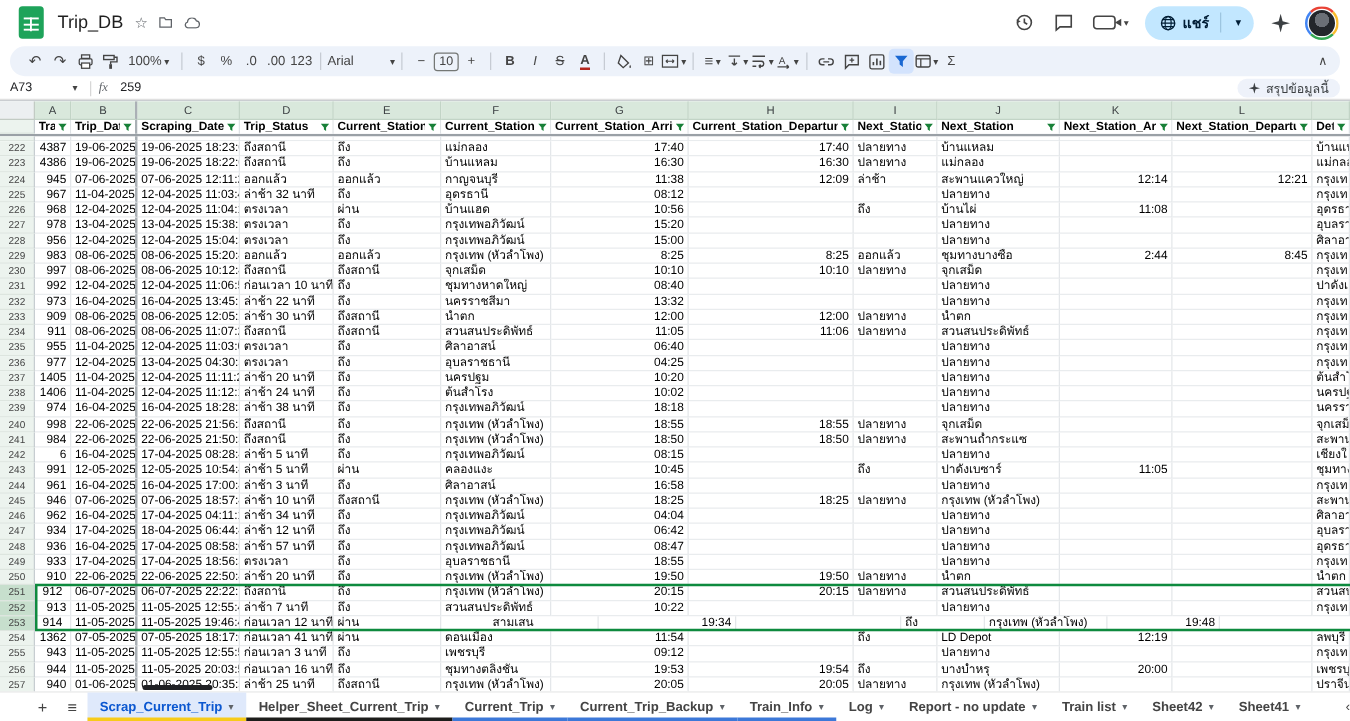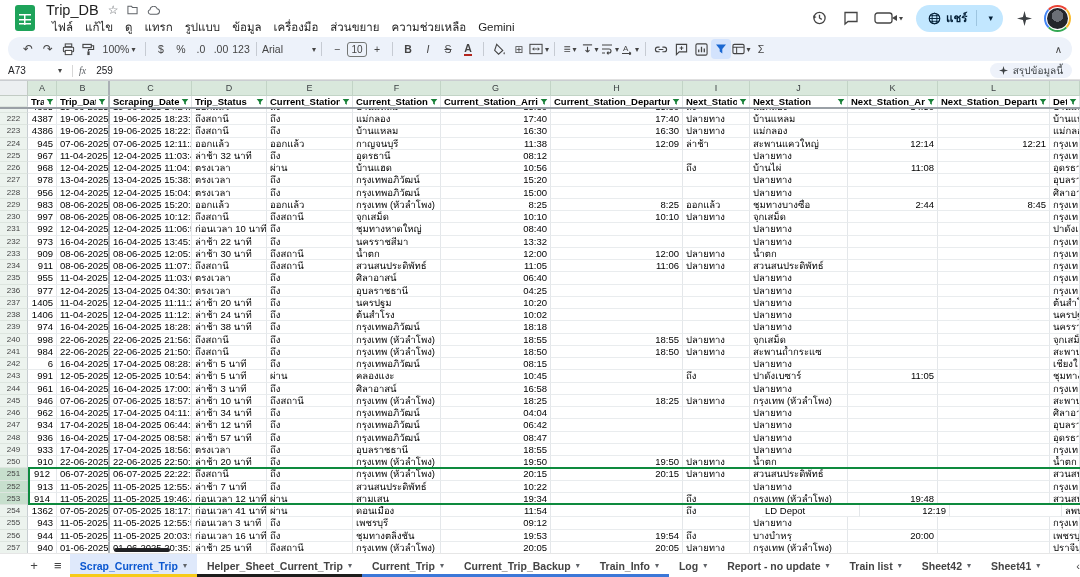--- a/index.html
+++ b/index.html
@@ -106,32 +106,20 @@
           <svg width="11" height="10" viewBox="0 0 12 10">
             <path d="M1 1h4l1 1.4h5V9H1z" fill="none" stroke="#5f6368" stroke-width="1.1"></path>
           </svg>
         </span>
       <span class="title-ic">
           <svg width="13" height="9" viewBox="0 0 14 9">
             <path d="M3.5 8.5h7a3 3 0 0 0 .4-5.97A4 4 0 0 0 3.2 3.6 2.5 2.5 0 0 0 3.5 8.5z" fill="none" stroke="#5f6368" stroke-width="1.1"></path>
           </svg>
         </span>
     </div>
-    <div id="menurow">
-        <div class="menu-item">ไฟล์</div>
-        <div class="menu-item">แก้ไข</div>
-        <div class="menu-item">ดู</div>
-        <div class="menu-item">แทรก</div>
-        <div class="menu-item">รูปแบบ</div>
-        <div class="menu-item">ข้อมูล</div>
-        <div class="menu-item">เครื่องมือ</div>
-        <div class="menu-item">ส่วนขยาย</div>
-        <div class="menu-item">ความช่วยเหลือ</div>
-        <div class="menu-item">Gemini</div>
-      </div>
   </div>
   <div id="topbar-right">
     <span class="tb-ic">
         <svg width="16" height="16" viewBox="0 0 16 16">
           <circle cx="8.5" cy="8" r="5.6" fill="none" stroke="#444" stroke-width="1.3"></circle>
           <path d="M8.5 4.8V8l2.3 1.4" fill="none" stroke="#444" stroke-width="1.3"></path>
           <path d="M2.2 5.5 2.9 8.6 5.6 7" fill="#444"></path>
         </svg>
       </span>
     <span class="tb-ic">
@@ -1011,21 +999,21 @@
         </div>
       </div>
       <div class="r sel">
         <div class="inner">
           <div class="gut">253</div>
           <div class="c ra" style="width: 29px; flex: 0 0 29px; text-align: center;">914</div>
           <div class="c ra frz" style="width: 53px; flex: 0 0 53px;">11-05-2025</div>
           <div class="c ra" style="width: 82px; flex: 0 0 82px;">11-05-2025 19:46:48</div>
           <div class="c" style="width: 75px; flex: 0 0 75px;">ก่อนเวลา 12 นาที</div>
           <div class="c" style="width: 86px; flex: 0 0 86px;">ผ่าน</div>
-          <div class="c" style="width: 88px; flex: 0 0 88px;">สามเสน</div>
+          <div class="c" style="width: 88px; flex: 0 0 88px; margin-left: 38px;">สามเสน</div>
           <div class="c ra" style="width: 110px; flex: 0 0 110px;">19:34</div>
           <div class="c ra" style="width: 132px; flex: 0 0 132px;"></div>
           <div class="c" style="width: 67px; flex: 0 0 67px;">ถึง</div>
           <div class="c" style="width: 98px; flex: 0 0 98px;">กรุงเทพ (หัวลำโพง)</div>
           <div class="c ra" style="width: 90px; flex: 0 0 90px;">19:48</div>
           <div class="c ra" style="width: 112px; flex: 0 0 112px;"></div>
           <div class="c" style="width: 30px; flex: 0 0 30px;">สวนสน</div>
         </div>
       </div>
       <div class="r">
@@ -1033,21 +1021,21 @@
           <div class="gut">254</div>
           <div class="c ra" style="width: 29px; flex: 0 0 29px;">1362</div>
           <div class="c ra frz" style="width: 53px; flex: 0 0 53px;">07-05-2025</div>
           <div class="c ra" style="width: 82px; flex: 0 0 82px;">07-05-2025 18:17:02</div>
           <div class="c" style="width: 75px; flex: 0 0 75px;">ก่อนเวลา 41 นาที</div>
           <div class="c" style="width: 86px; flex: 0 0 86px;">ผ่าน</div>
           <div class="c" style="width: 88px; flex: 0 0 88px;">ดอนเมือง</div>
           <div class="c ra" style="width: 110px; flex: 0 0 110px;">11:54</div>
           <div class="c ra" style="width: 132px; flex: 0 0 132px;"></div>
           <div class="c" style="width: 67px; flex: 0 0 67px;">ถึง</div>
-          <div class="c" style="width: 98px; flex: 0 0 98px; margin-left: 12px;">LD Depot</div>
+          <div class="c" style="width: 98px; flex: 0 0 98px;">LD Depot</div>
           <div class="c ra" style="width: 90px; flex: 0 0 90px;">12:19</div>
           <div class="c ra" style="width: 112px; flex: 0 0 112px;"></div>
           <div class="c" style="width: 30px; flex: 0 0 30px;">ลพบุรี</div>
         </div>
       </div>
       <div class="r">
         <div class="inner">
           <div class="gut">255</div>
           <div class="c ra" style="width: 29px; flex: 0 0 29px;">943</div>
           <div class="c ra frz" style="width: 53px; flex: 0 0 53px;">11-05-2025</div>

